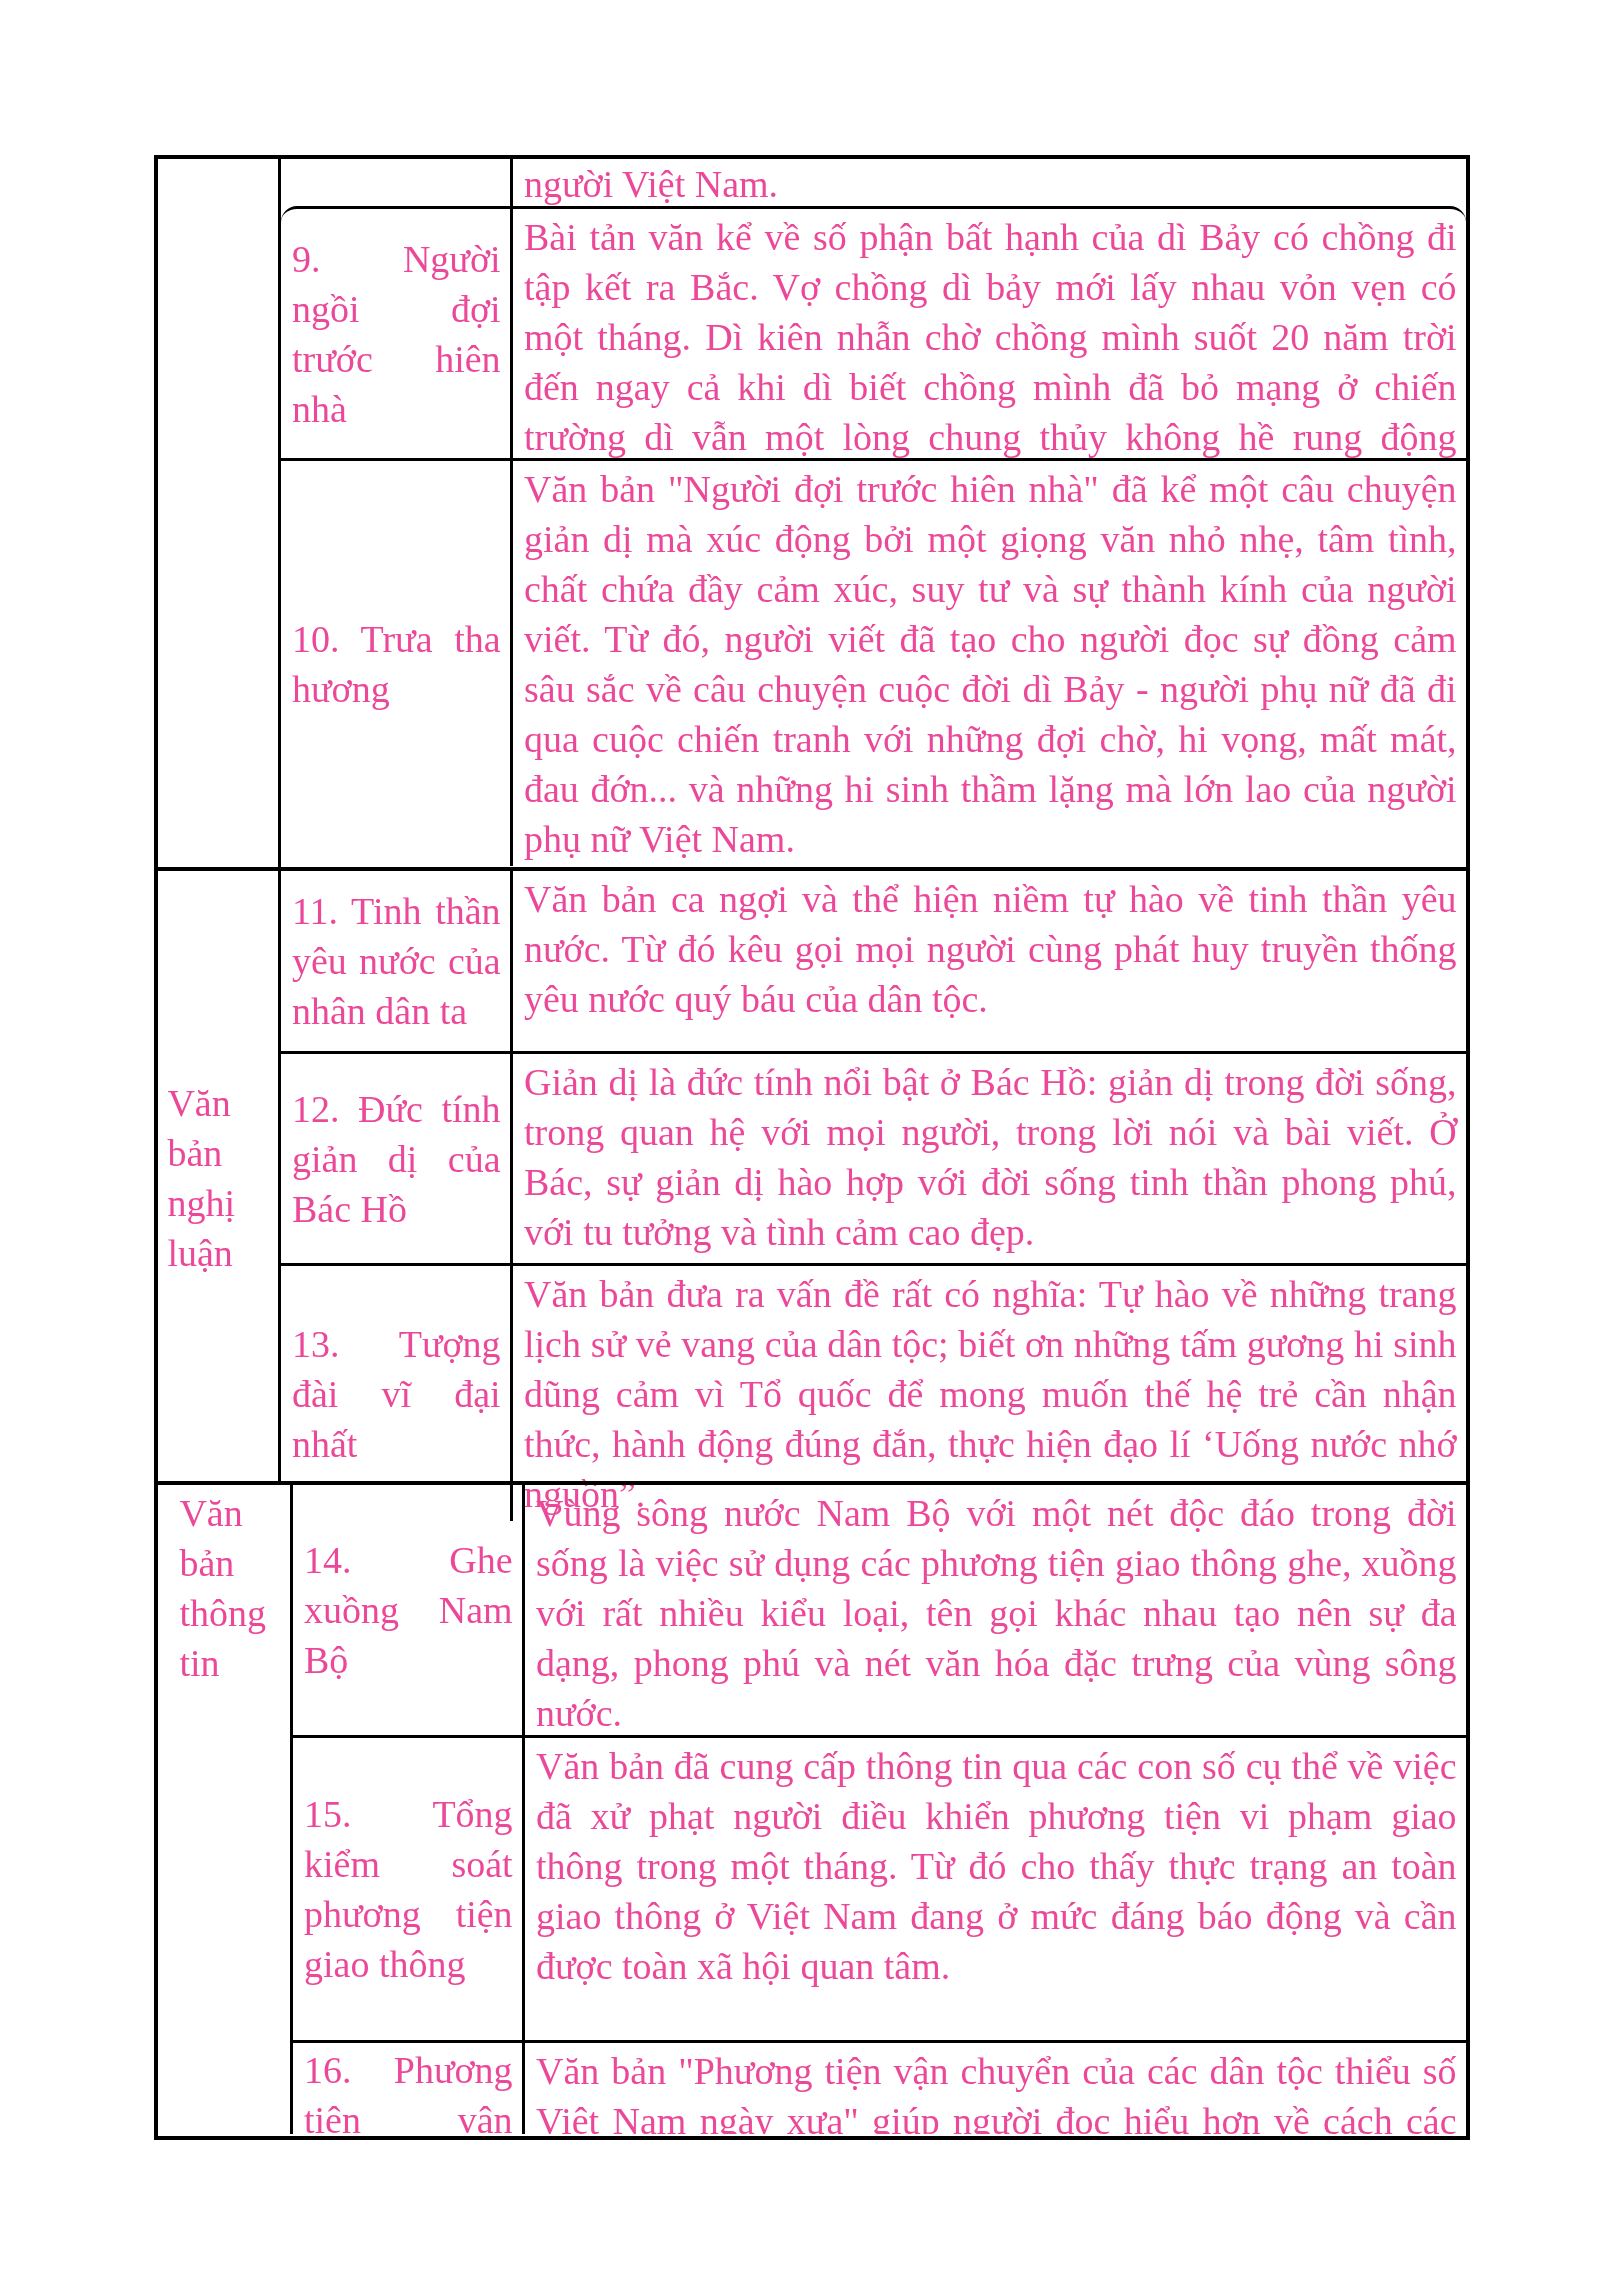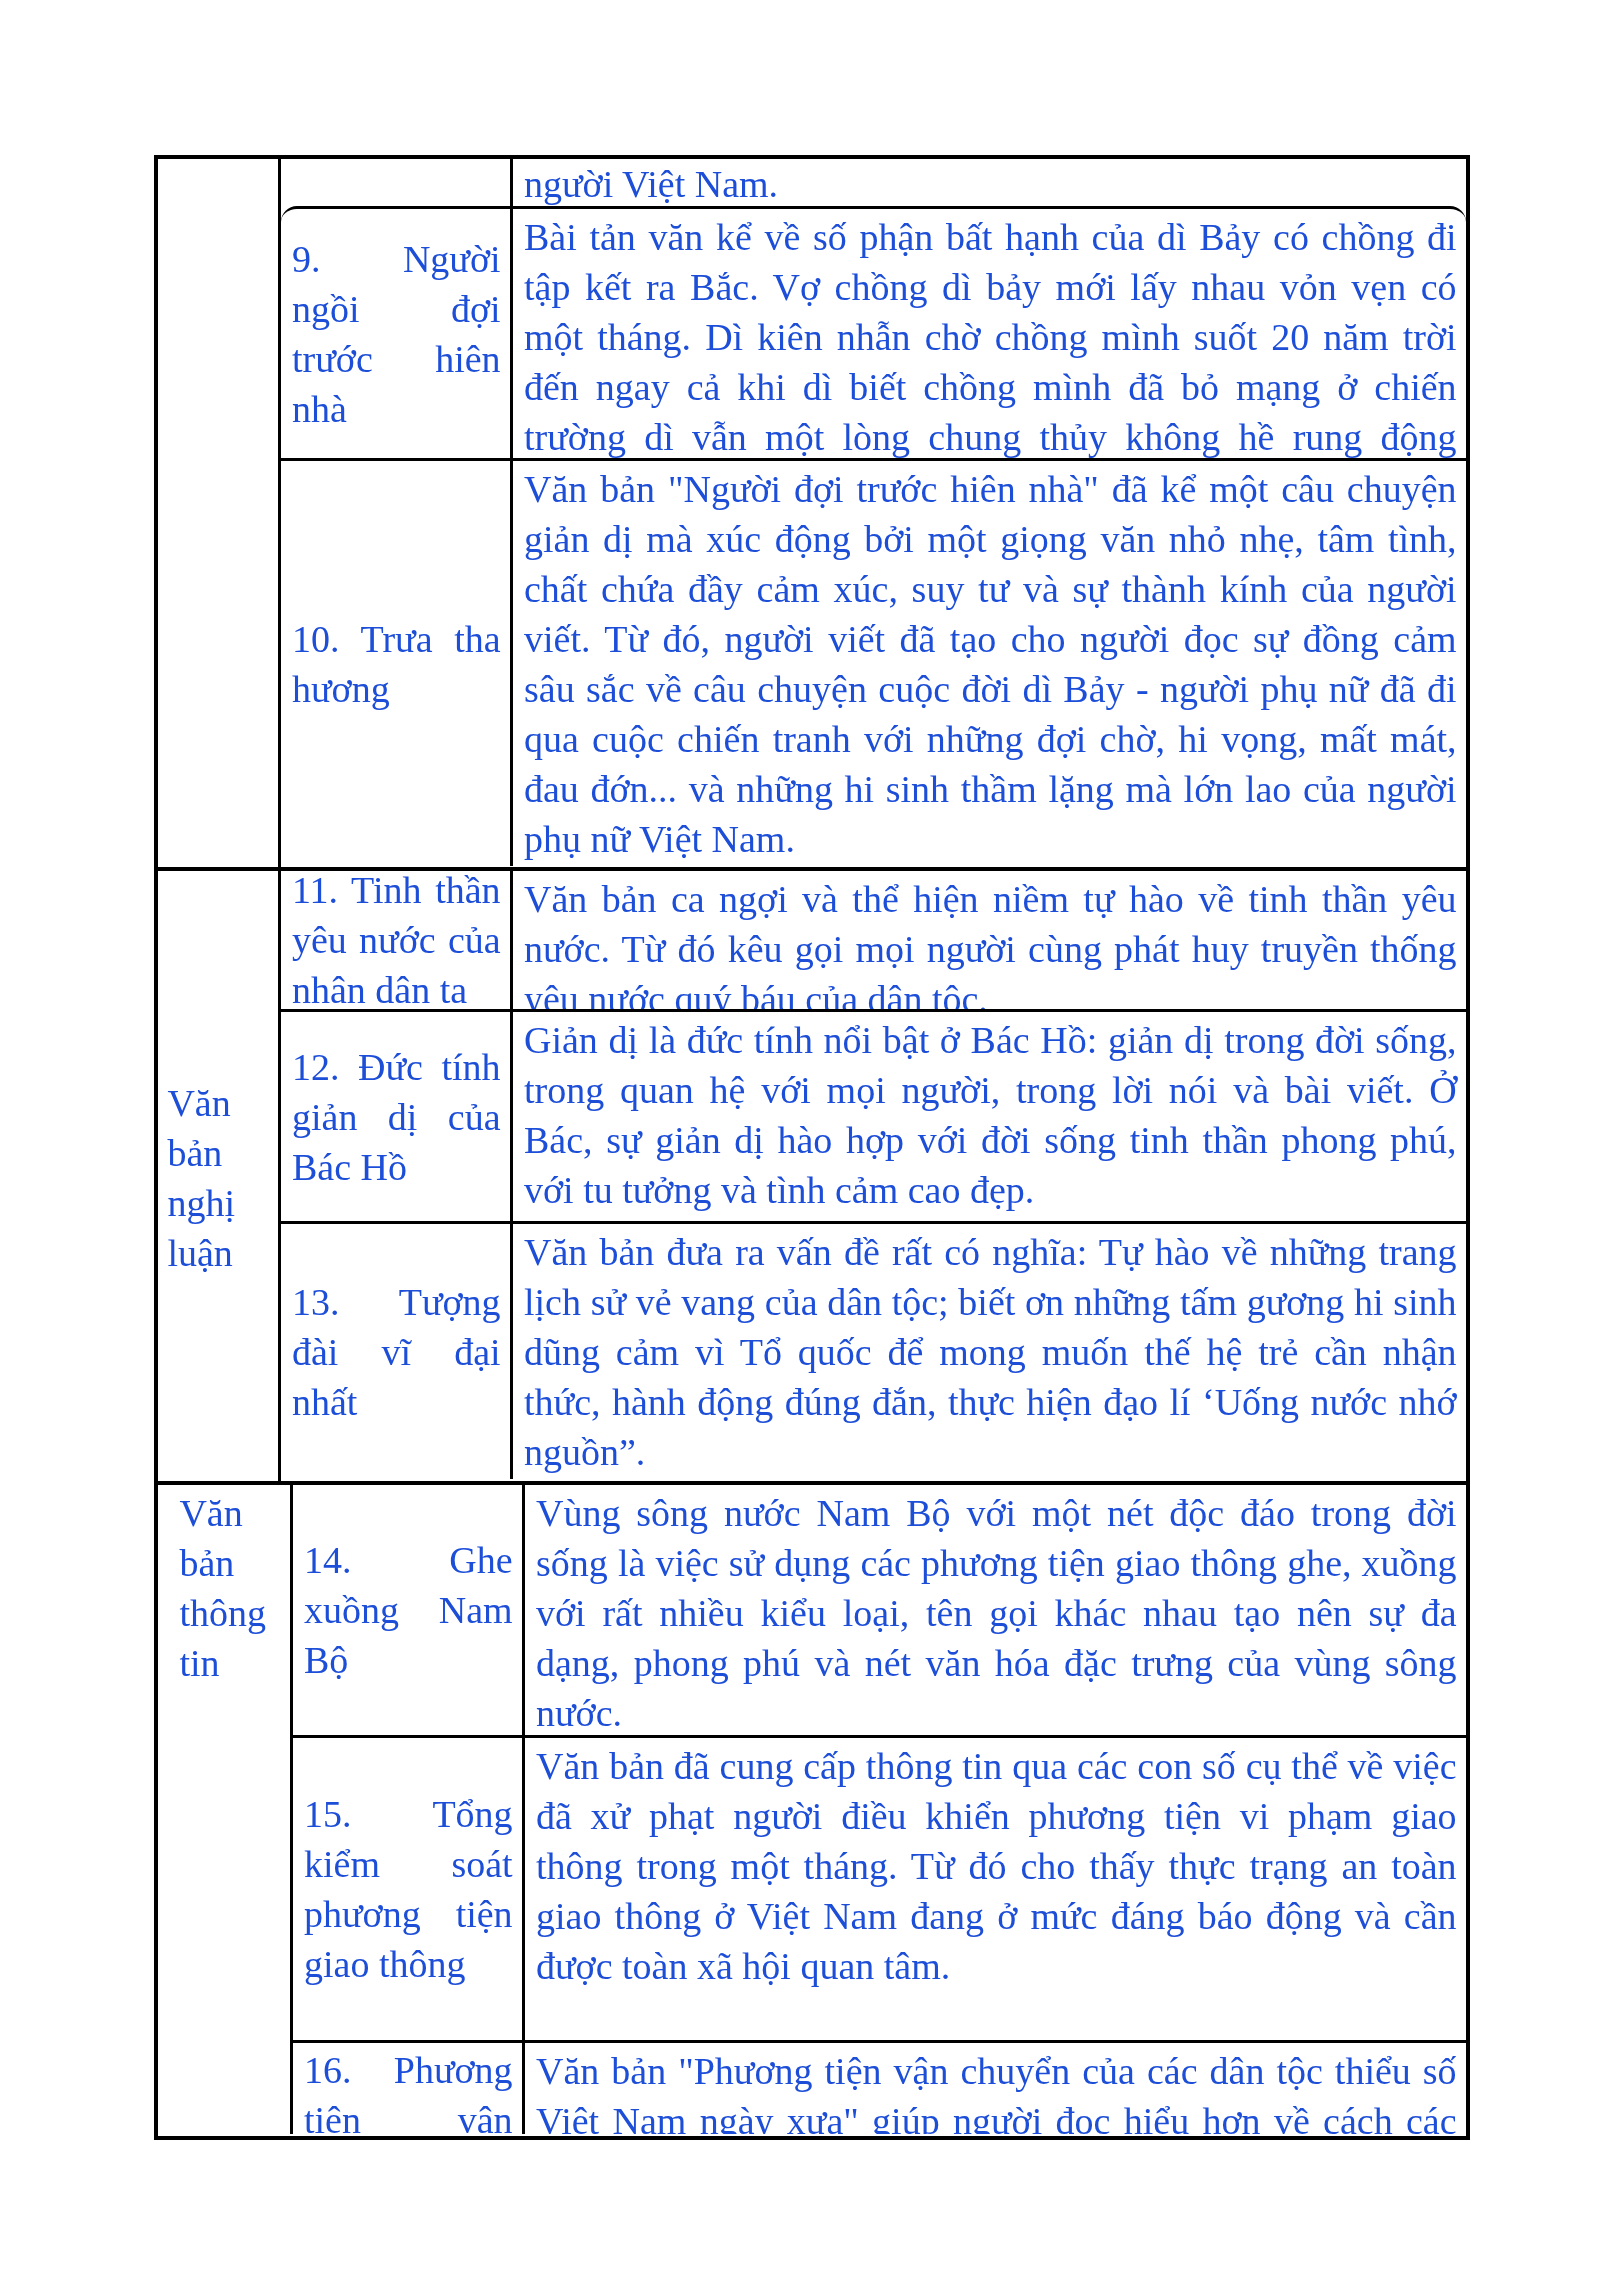--- a/index.html
+++ b/index.html
@@ -1,21 +1,21 @@
 <!DOCTYPE html>
 <html style="font-size:12.6px"><head>
 <meta charset="utf-8">
 <style>
   html,body{margin:0;padding:0;background:#888;}
   .page{
     position:relative;
     width:1623px;height:2295px;
     background:#ffffff;
     font-family:"Liberation Serif","DejaVu Serif",serif;
-    color:#1d4ed8;
+    color:#ec4899;
     overflow:hidden;
   }
   .doc-table{
     position:absolute;
     left:154px;top:155px;
     width:1316px;height:1985px;
     border:4.7px solid #000;
     box-sizing:border-box;
     display:flex;flex-direction:column;
   }
@@ -74,21 +74,21 @@
     text-align:justify;
     overflow:hidden;
     min-width:0;
   }
   .desc-cell.tight{padding-top:0;}
   .desc-cell.just-all{text-align-last:justify;}
   
   .h-r0{height:47px;}
   .h-r9{height:252px;border-radius:16px;}
   .h-r10{height:408px;}
-  .h-r11{height:138px;}
+  .h-r11{height:180px;}
   .h-r12{height:212px;}
   .h-r13{height:258px;}
   .h-r14{height:250px;}
   .h-r15{height:305px;}
   .h-r16{height:94px;}
 </style>
 </head>
 <body>
 
 <div class="page">

